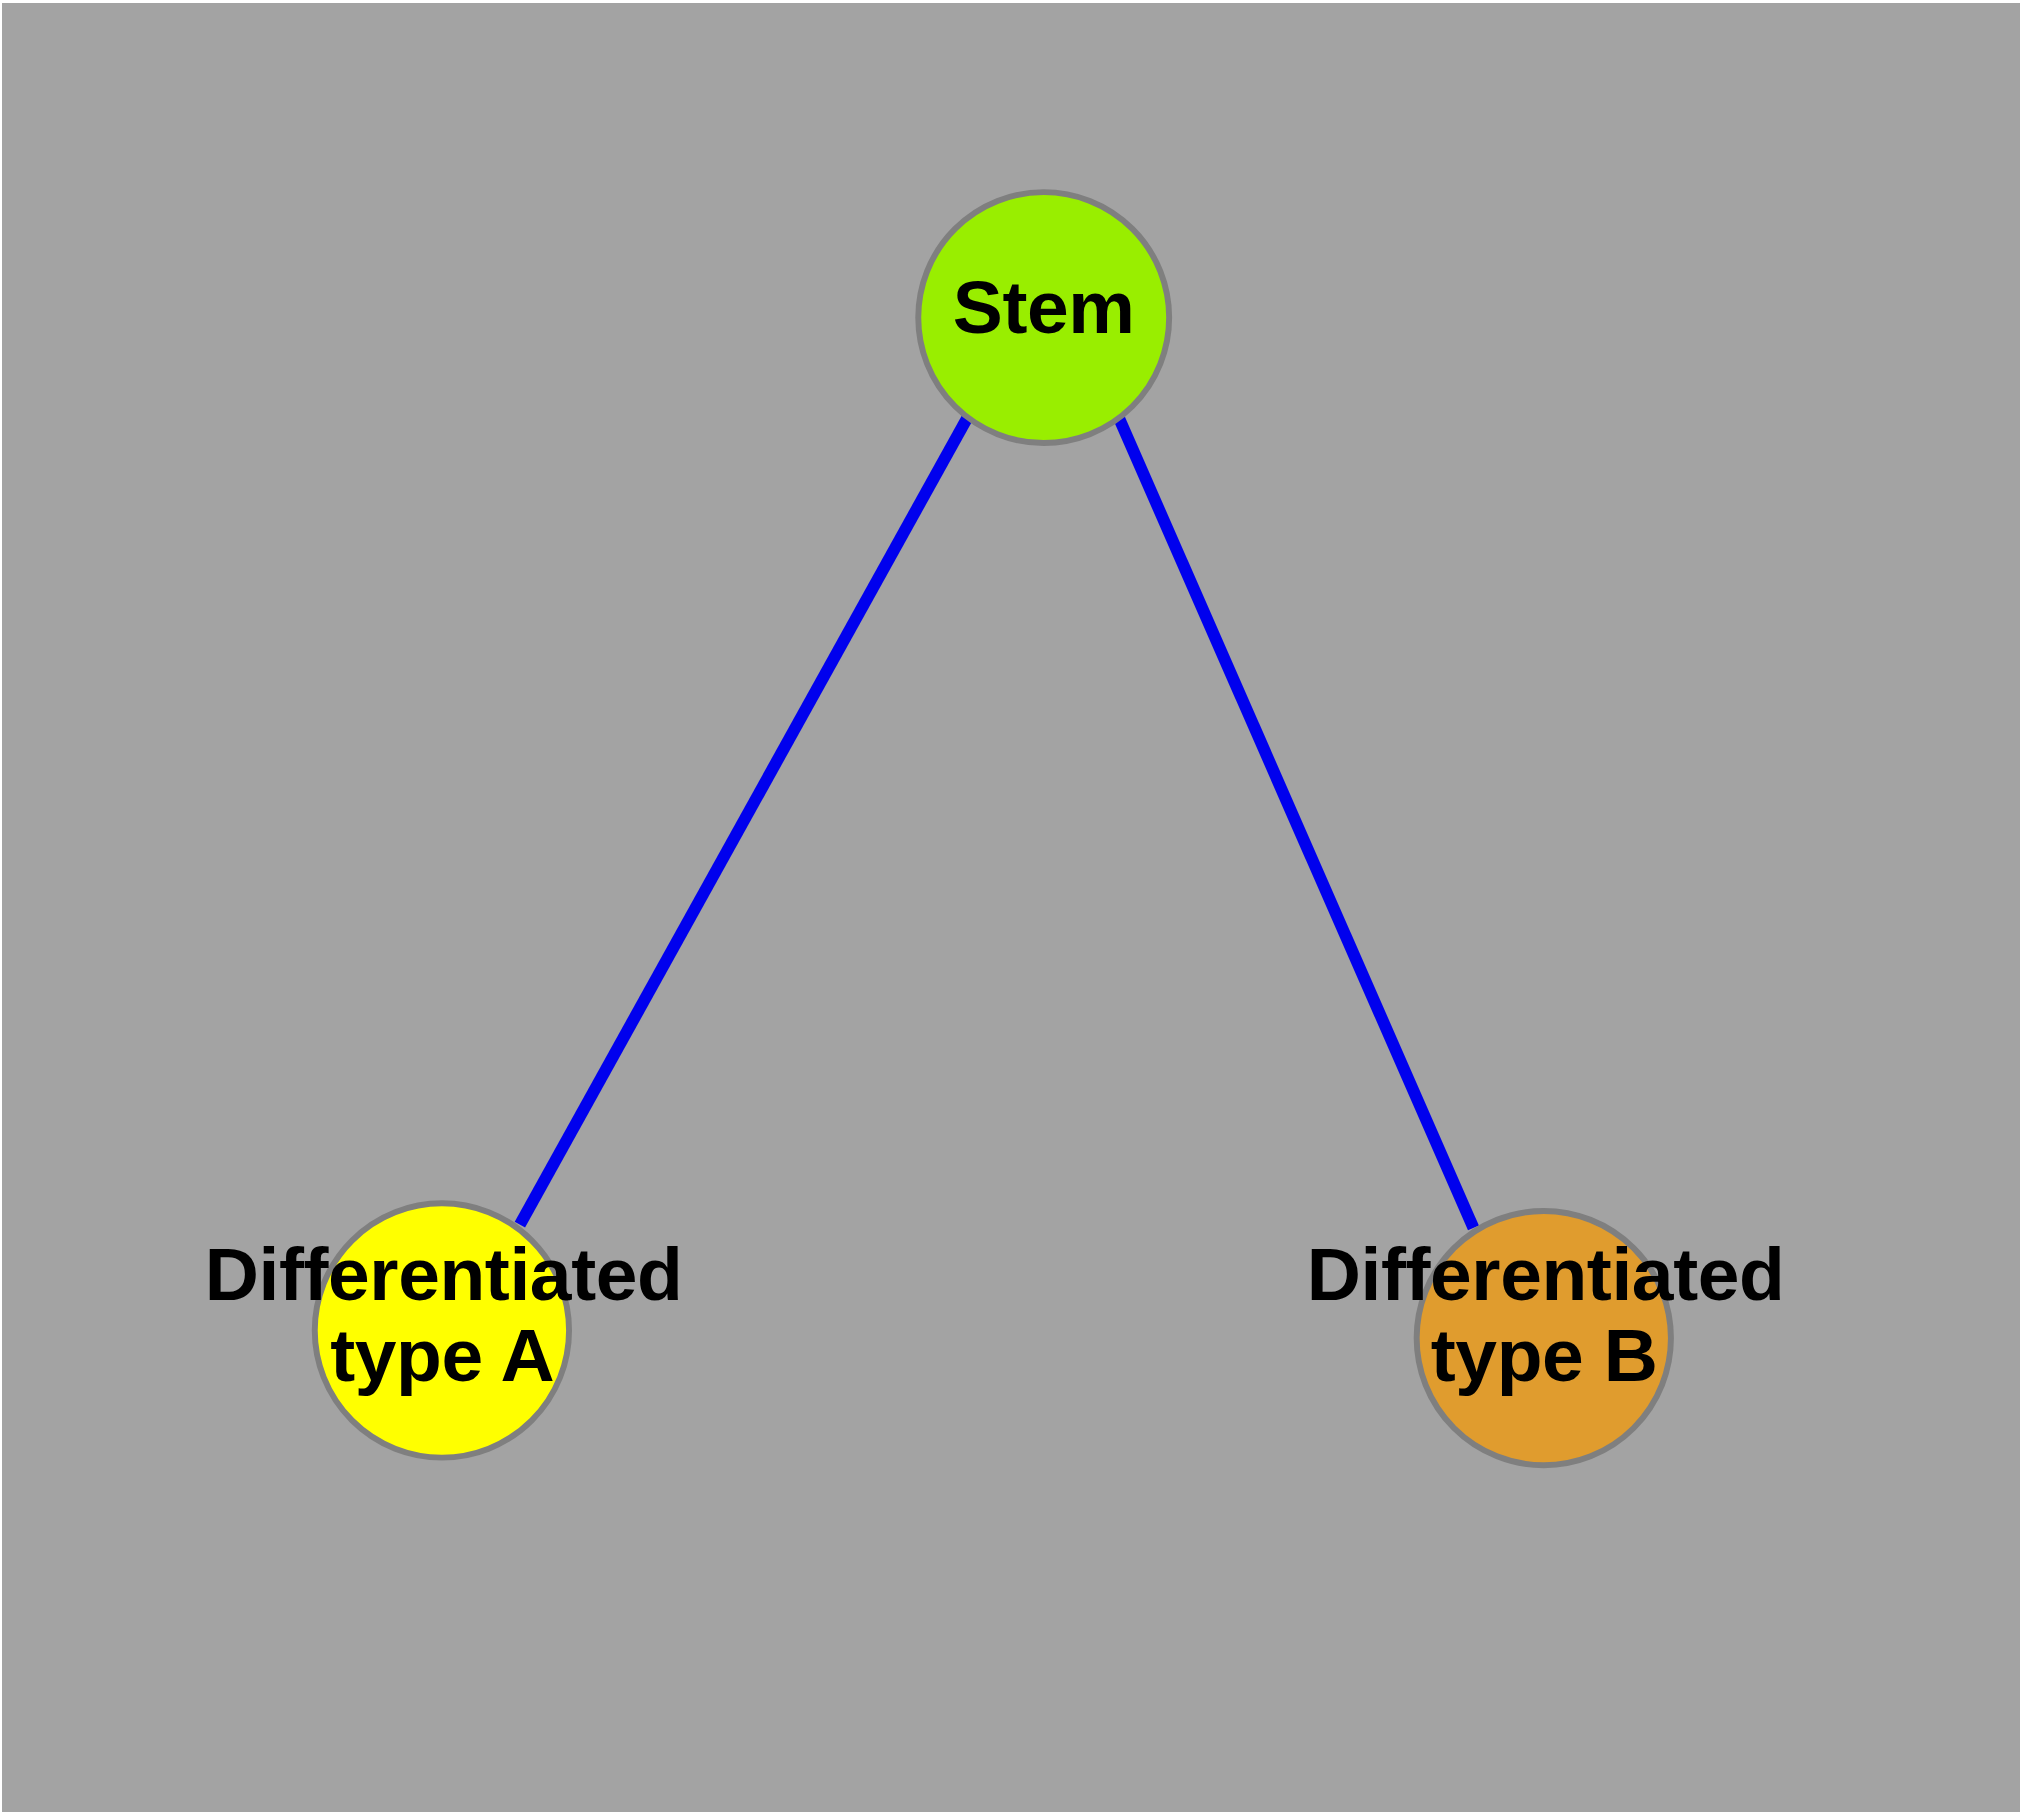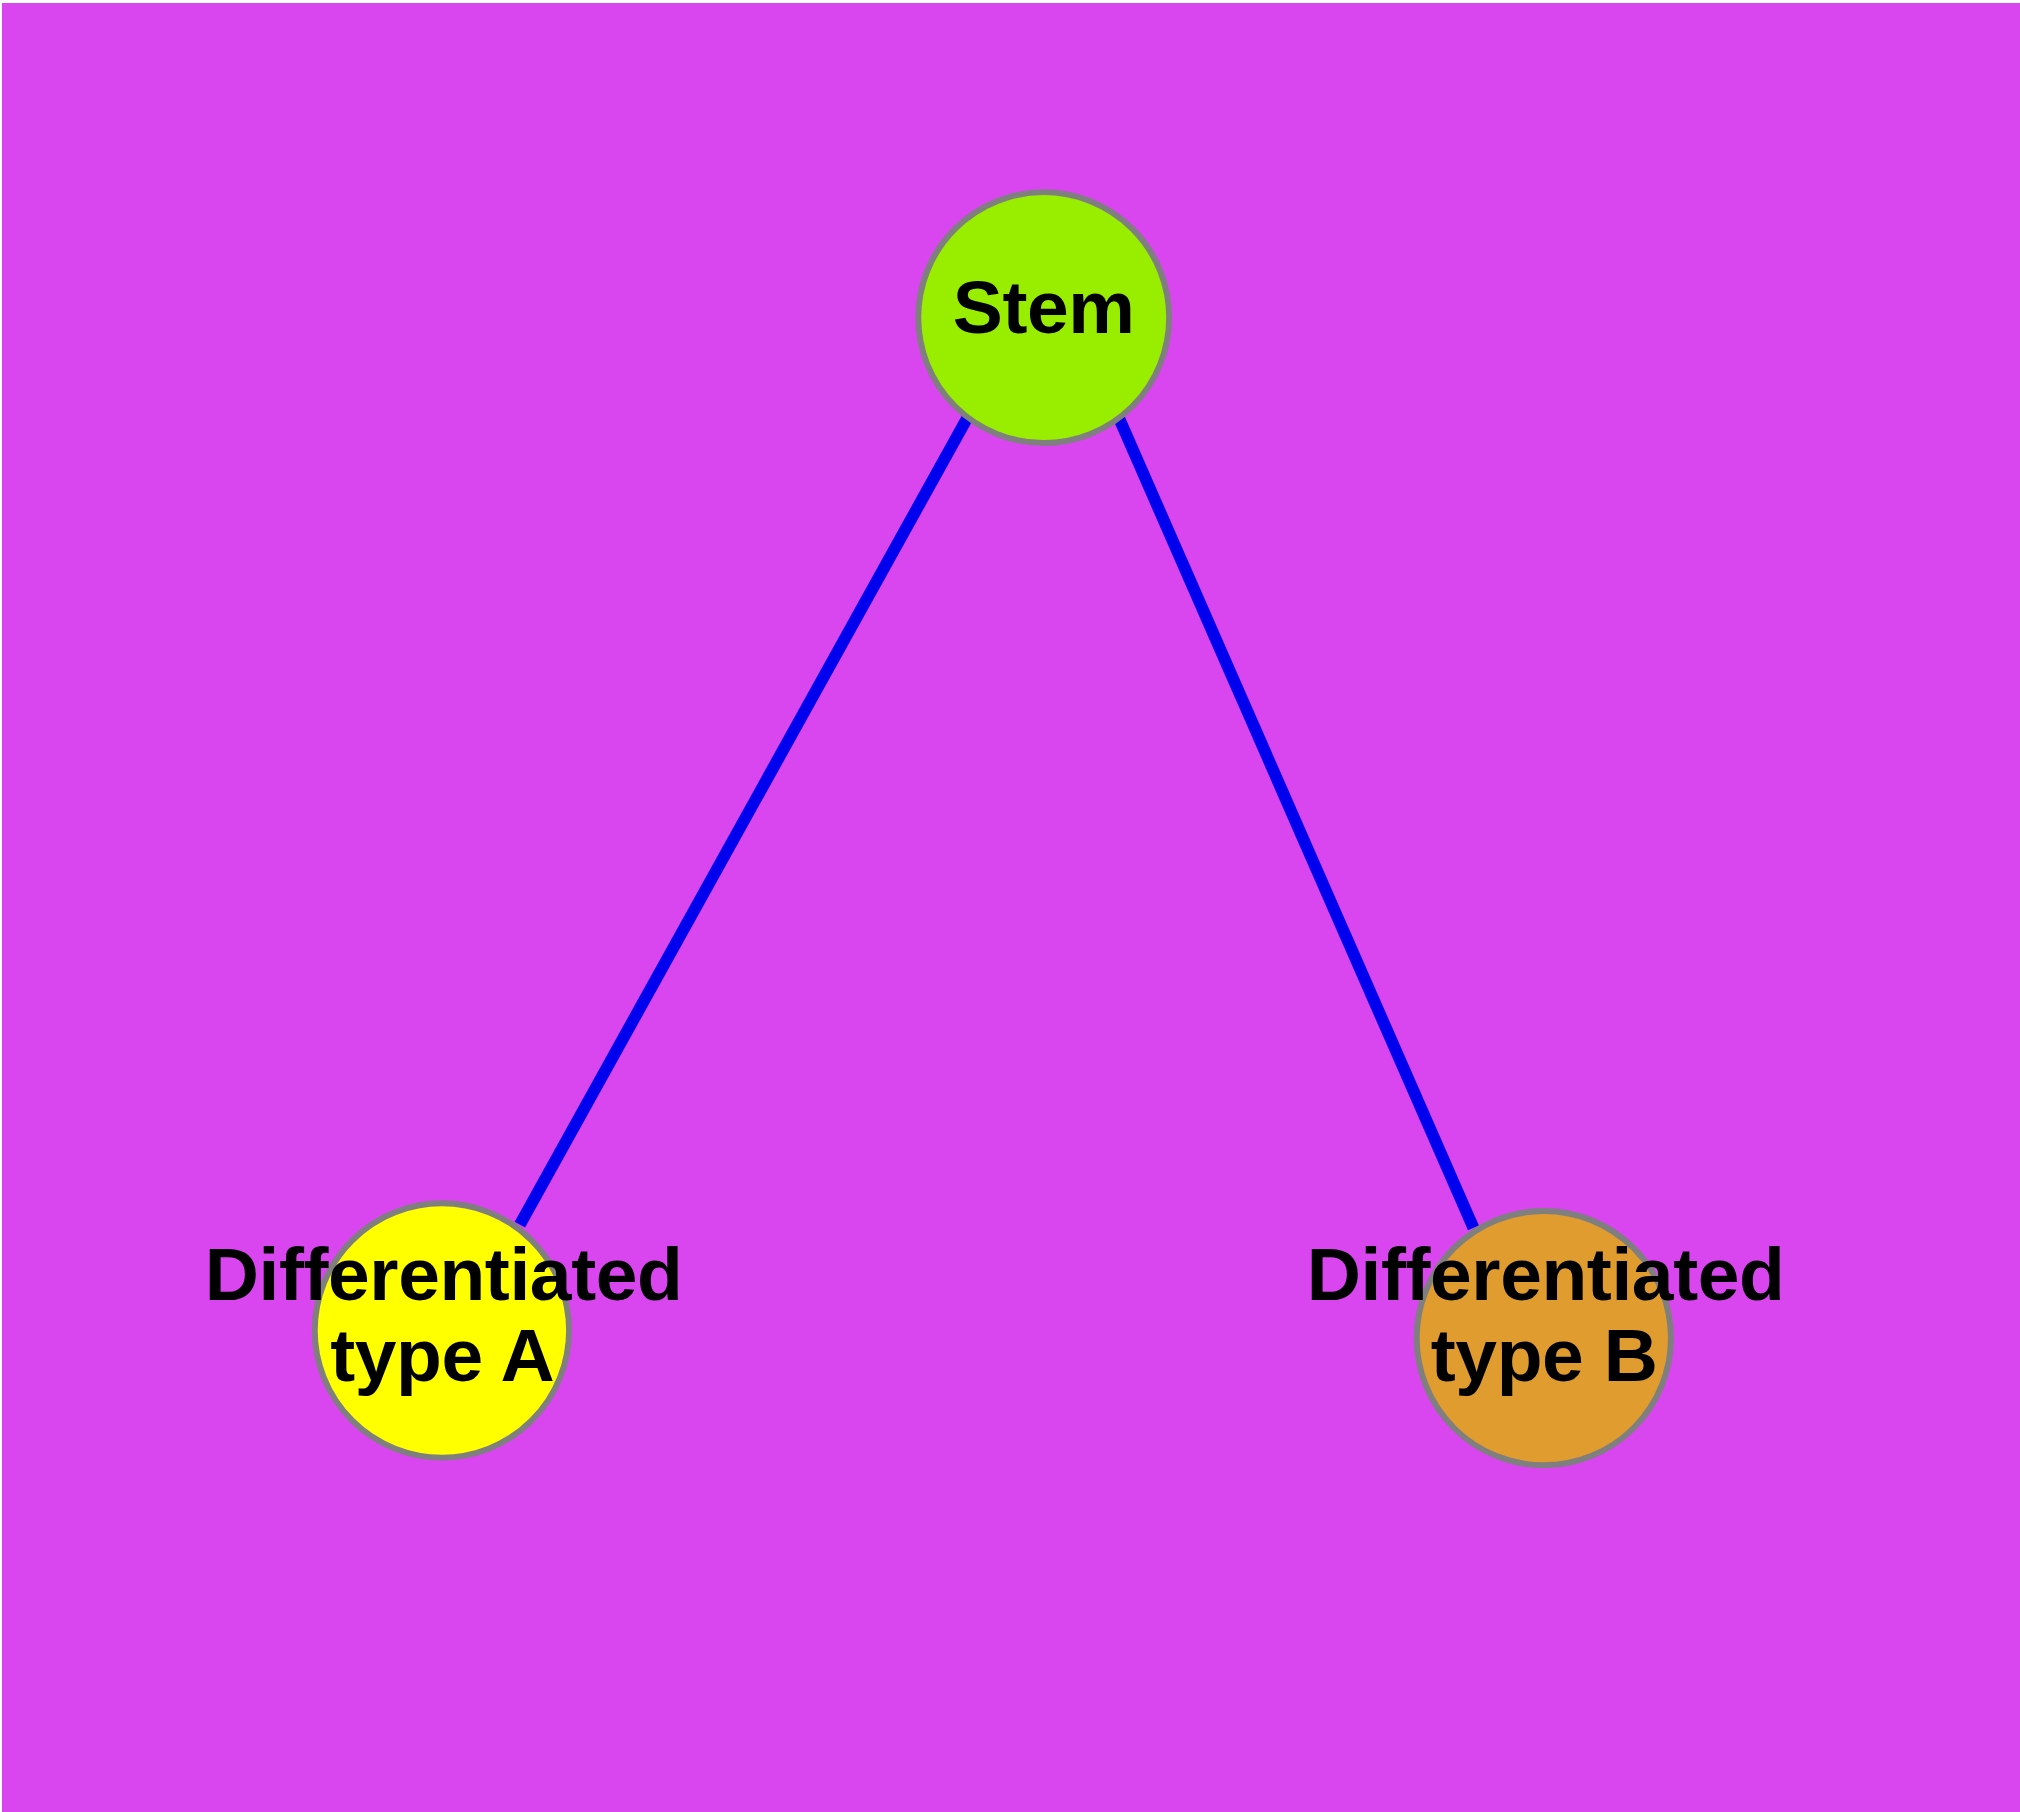--- a/index.html
+++ b/index.html
@@ -12,21 +12,21 @@
     height: 1812px;
     overflow: hidden;
     font-family: "Liberation Sans", sans-serif;
   }
   #canvas {
     position: absolute;
     left: 1.7px;
     top: 3.4px;
     width: 2019px;
     height: 1809px;
-    background: #d946ef;
+    background: #a3a3a3;
     overflow: hidden;
   }
   #graph-svg {
     position: absolute;
     left: 0;
     top: 0;
     width: 2019px;
     height: 1809px;
     display: block;
   }

